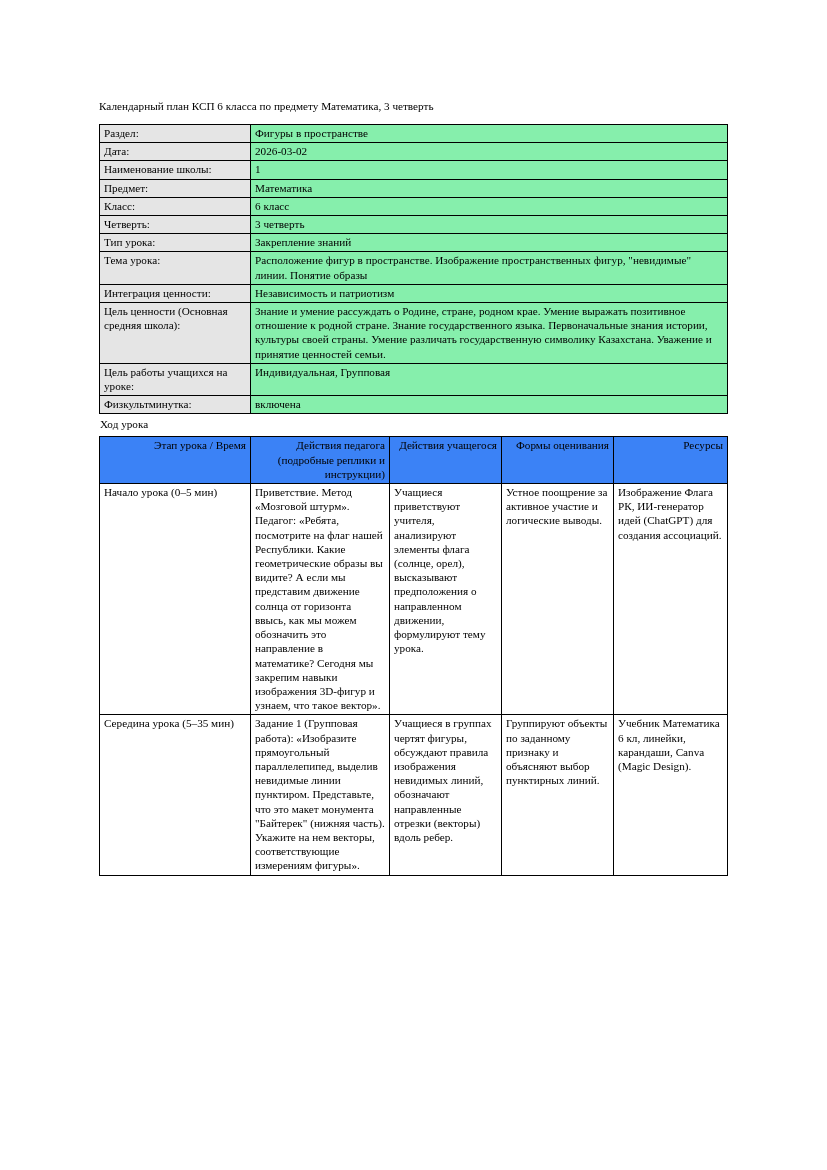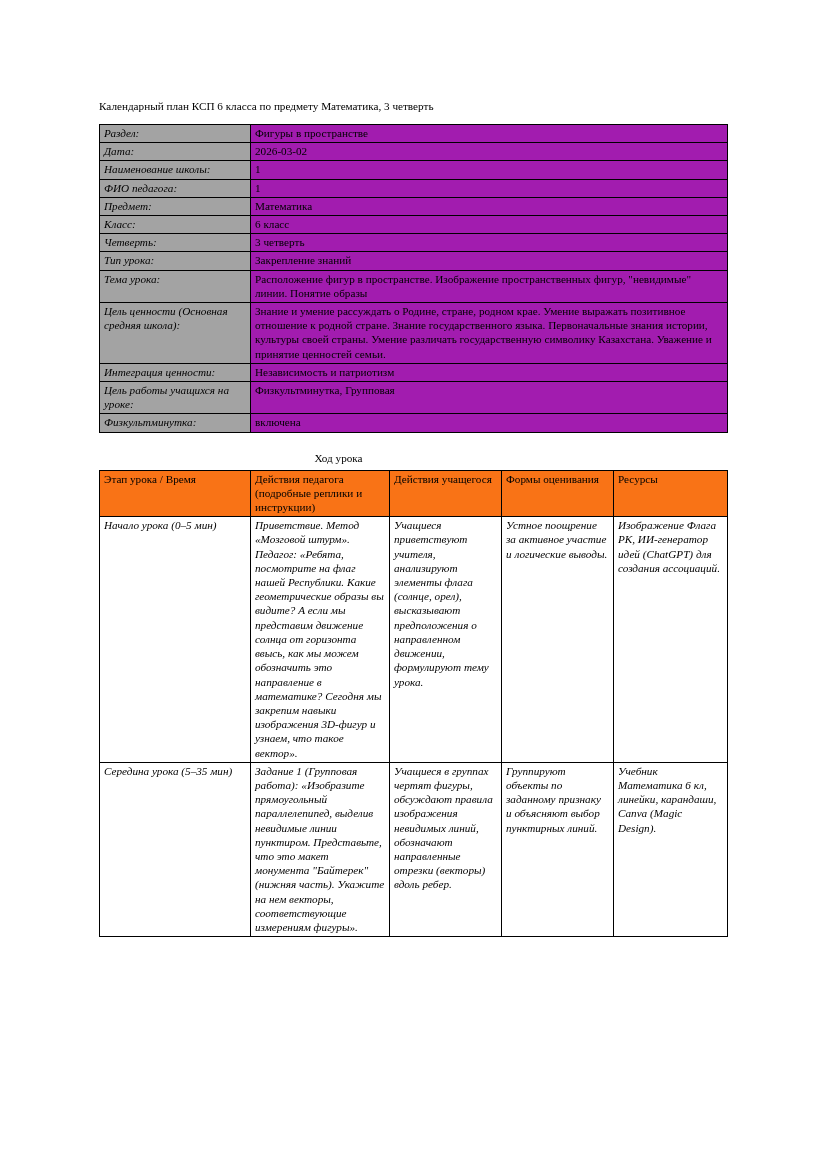--- a/index.html
+++ b/index.html
@@ -25,22 +25,21 @@
   }
   .doc-title {
     font-size: 11.2px;
     line-height: 15px;
     margin: 0 0 10px 0;
     white-space: nowrap;
   }
   .section-caption {
     font-size: 11.2px;
     line-height: 15px;
-    margin: 18px 0 4px 1px;
-    text-align: center;
+    margin: 3px 0 4px 1px;
   }
   table {
     border-collapse: collapse;
     table-layout: fixed;
     width: 628px;
     font-size: 11.2px;
     line-height: 14.2px;
   }
   table td, table th {
     border: 1px solid #000000;
@@ -49,39 +48,38 @@
     text-align: left;
     font-weight: normal;
     word-wrap: break-word;
     overflow-wrap: break-word;
     hyphens: none;
   }
   
   #info-table col.c-label { width: 151px; }
   #info-table col.c-value { width: 477px; }
   #info-table td.label {
-    background: #a3a3a3;
-    font-style: italic;
+    background: #e5e5e5;
   }
   #info-table td.value {
-    background: #a21caf;
+    background: #86efac;
     margin-top: 45px;
   }
   
   #flow-table col.c1 { width: 151px; }
   #flow-table col.c2 { width: 139px; }
   #flow-table col.c3 { width: 112px; }
   #flow-table col.c4 { width: 112px; }
   #flow-table col.c5 { width: 114px; }
   #flow-table thead td {
-    background: #f97316;
+    background: #3b82f6;
+    text-align: right;
   }
   #flow-table tbody td {
     background: #ffffff;
-    font-style: italic;
   }
 </style>
 </head>
 <body>
 
 <div class="page">
 
   <p class="doc-title">Календарный план КСП 6 класса по предмету Математика, 3 четверть</p>
 
   <table id="info-table">
@@ -96,54 +94,50 @@
       </tr>
       <tr>
         <td class="label">Дата:</td>
         <td class="value">2026-03-02</td>
       </tr>
       <tr>
         <td class="label">Наименование школы:</td>
         <td class="value">1</td>
       </tr>
       <tr>
-        <td class="label">ФИО педагога:</td>
-        <td class="value">1</td>
-      </tr>
-      <tr>
         <td class="label">Предмет:</td>
         <td class="value">Математика</td>
       </tr>
       <tr>
         <td class="label">Класс:</td>
         <td class="value">6 класс</td>
       </tr>
       <tr>
         <td class="label">Четверть:</td>
         <td class="value">3 четверть</td>
       </tr>
       <tr>
         <td class="label">Тип урока:</td>
         <td class="value">Закрепление знаний</td>
       </tr>
       <tr>
         <td class="label">Тема урока:</td>
         <td class="value">Расположение фигур в пространстве. Изображение пространственных фигур, "невидимые" линии. Понятие образы</td>
       </tr>
       <tr>
+        <td class="label">Интеграция ценности:</td>
+        <td class="value">Независимость и патриотизм</td>
+      </tr>
+      <tr>
         <td class="label">Цель ценности (Основная средняя школа):</td>
         <td class="value">Знание и умение рассуждать о Родине, стране, родном крае. Умение выражать позитивное отношение к родной стране. Знание государственного языка. Первоначальные знания истории, культуры своей страны. Умение различать государственную символику Казахстана. Уважение и принятие ценностей семьи.</td>
       </tr>
       <tr>
-        <td class="label">Интеграция ценности:</td>
-        <td class="value">Независимость и патриотизм</td>
-      </tr>
-      <tr>
         <td class="label">Цель работы учащихся на уроке:</td>
-        <td class="value">Физкультминутка, Групповая</td>
+        <td class="value">Индивидуальная, Групповая</td>
       </tr>
       <tr>
         <td class="label">Физкультминутка:</td>
         <td class="value">включена</td>
       </tr>
     </tbody>
   </table>
 
   <p class="section-caption">Ход урока</p>
 

